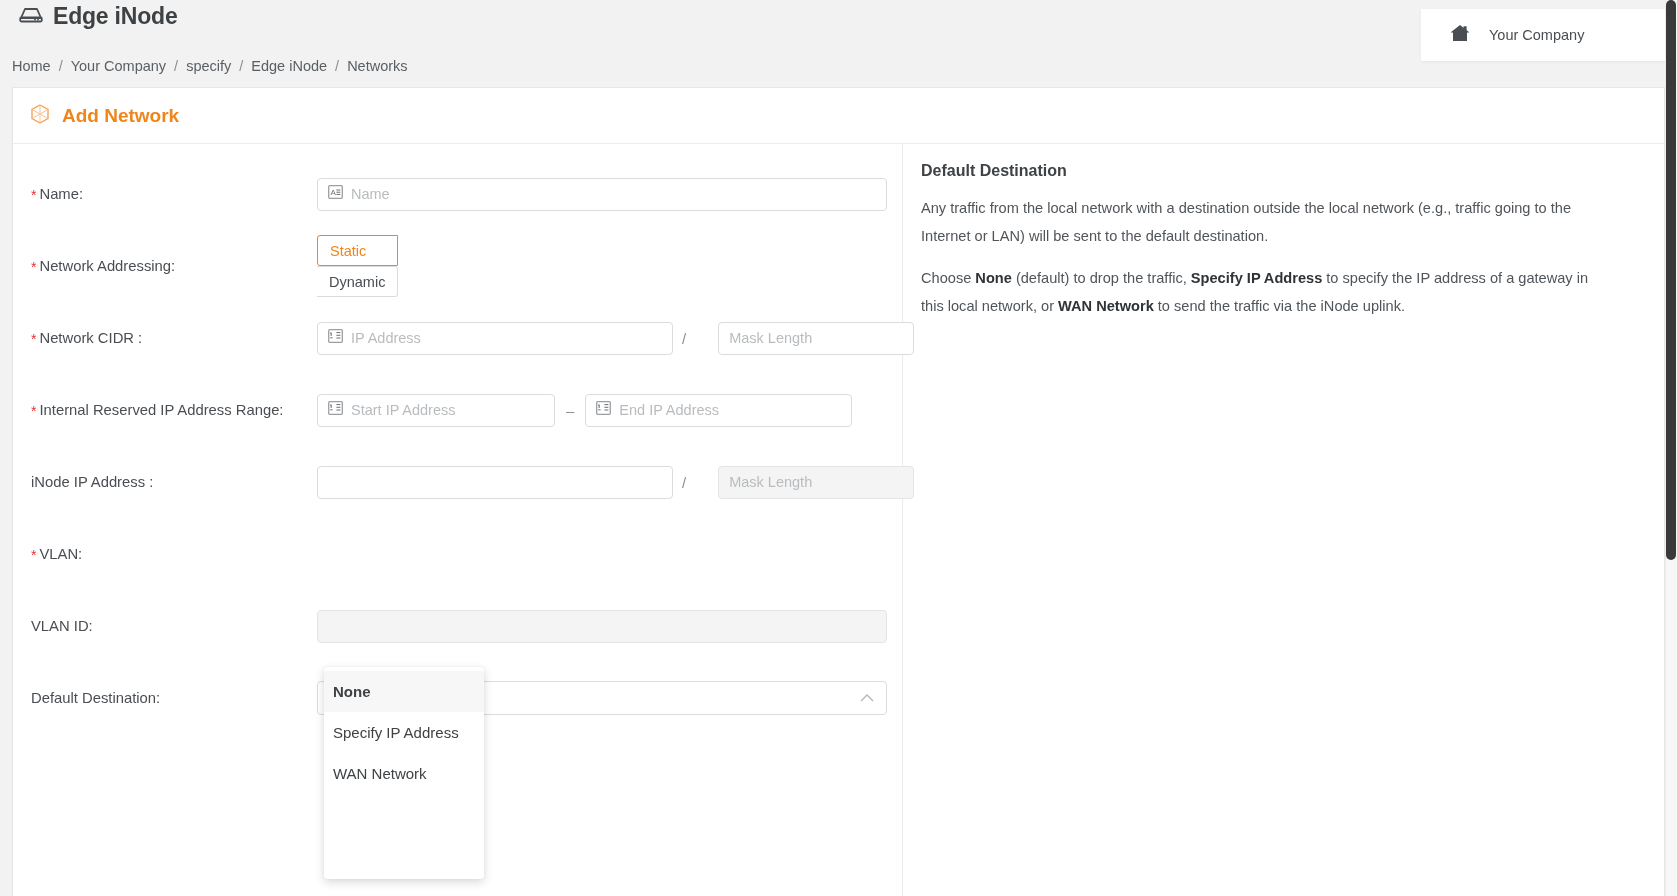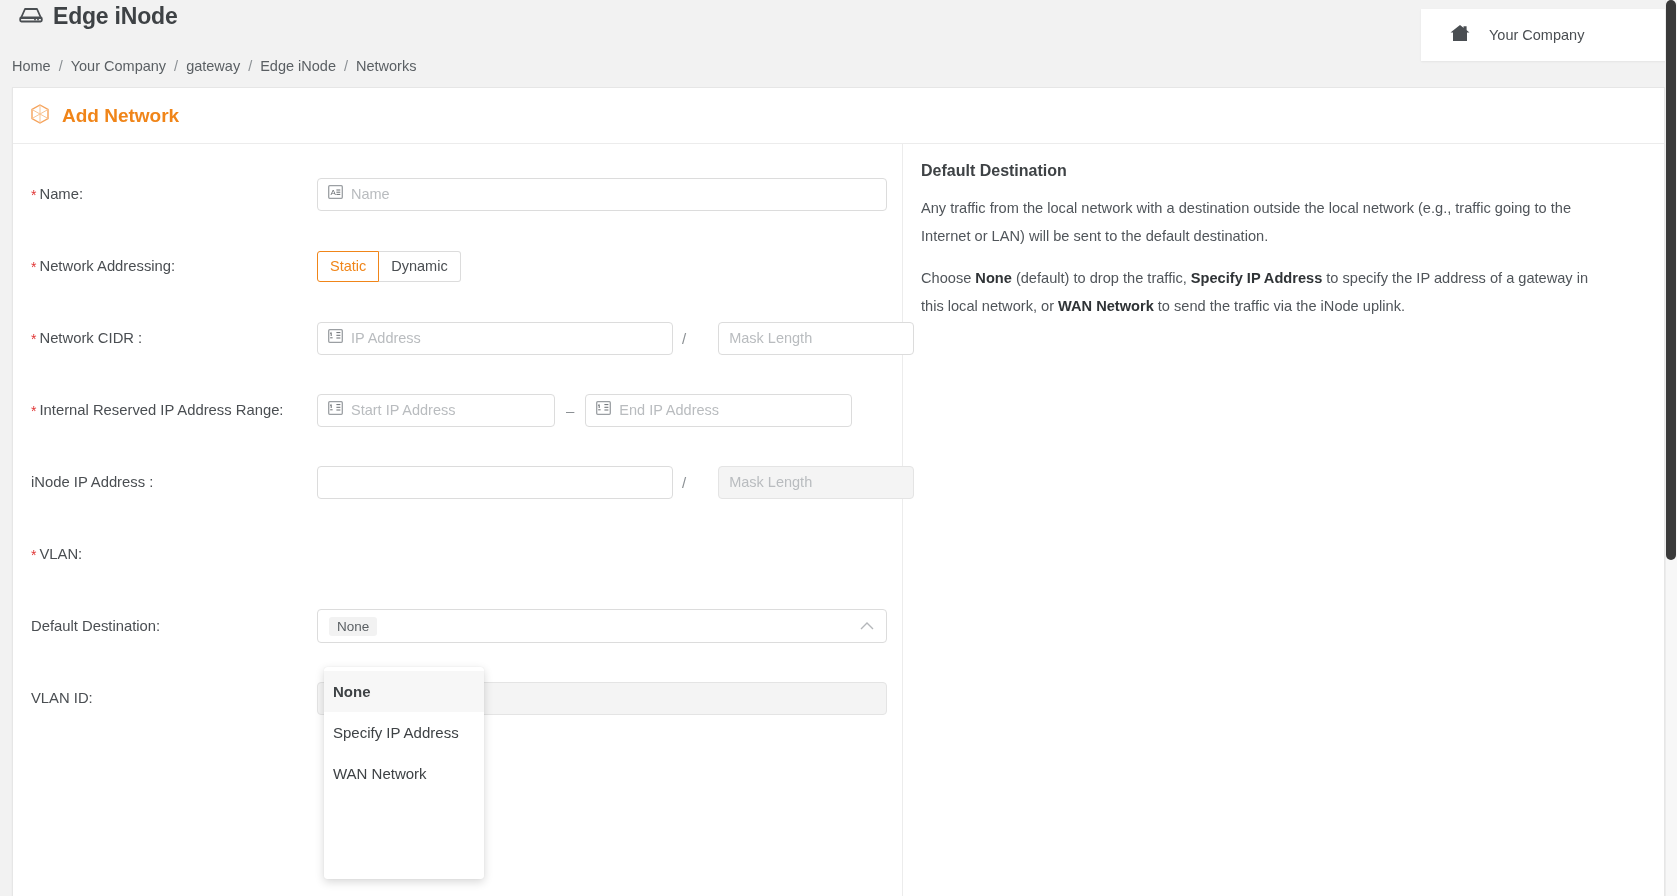--- a/index.html
+++ b/index.html
@@ -161,21 +161,21 @@
     border-radius: 4px;
     background: #fff;
     font-size: 14px;
     color: #5a5f63;
     display: flex;
     align-items: center;
     cursor: pointer;
   }
 
   
-  .seg { display: flex; }
+  .seg { display: flex; flex-direction: column; }
   .seg-btn {
     height: 31px;
     padding: 0 12px;
     display: flex;
     align-items: center;
     font-size: 14.5px;
     border: 1px solid #dcdcdc;
     background: #fff;
     color: #4a4e52;
     cursor: pointer;
@@ -294,21 +294,21 @@
     </span>
     <span class="company-name">Your Company</span>
   </div>
 </div>
 
 <div class="breadcrumb">
   <span class="crumb">Home</span>
   <span class="sep">/</span>
   <span class="crumb">Your Company</span>
   <span class="sep">/</span>
-  <span class="crumb">gateway</span>
+  <span class="crumb">specify</span>
   <span class="sep">/</span>
   <span class="crumb">Edge iNode</span>
   <span class="sep">/</span>
   <span class="crumb">Networks</span>
 </div>
 
 <div class="card">
 
   <div class="card-header">
     <span class="net-icon">
@@ -420,45 +420,45 @@
 
       <div class="row">
         <div class="row-label">
           <span class="req">*</span><span>VLAN:</span>
         </div>
         <div class="row-field"></div>
       </div>
 
       <div class="row">
         <div class="row-label">
+          <span>VLAN ID:</span>
+        </div>
+        <div class="row-field">
+          <div class="inp w-full disabled">
+            <span class="ph"></span>
+          </div>
+        </div>
+      </div>
+
+      <div class="row">
+        <div class="row-label">
           <span>Default Destination:</span>
         </div>
         <div class="row-field">
           <div class="select-box">
             <span class="tag">None</span>
             <span class="chev">
               <svg width="16" height="10" viewBox="0 0 16 10">
                 <path d="M2 8 L8 2 L14 8" fill="none" stroke="#b4b7ba" stroke-width="1.4"></path>
               </svg>
             </span>
           </div>
         </div>
       </div>
 
-      <div class="row">
-        <div class="row-label">
-          <span>VLAN ID:</span>
-        </div>
-        <div class="row-field">
-          <div class="inp w-full disabled">
-            <span class="ph"></span>
-          </div>
-        </div>
-      </div>
-
       <div class="dropdown">
         <div class="dd-item selected">None</div>
         <div class="dd-item">Specify IP Address</div>
         <div class="dd-item">WAN Network</div>
       </div>
 
     </div>
 
     <div class="info-col">
       <div class="info-title">Default Destination</div>

